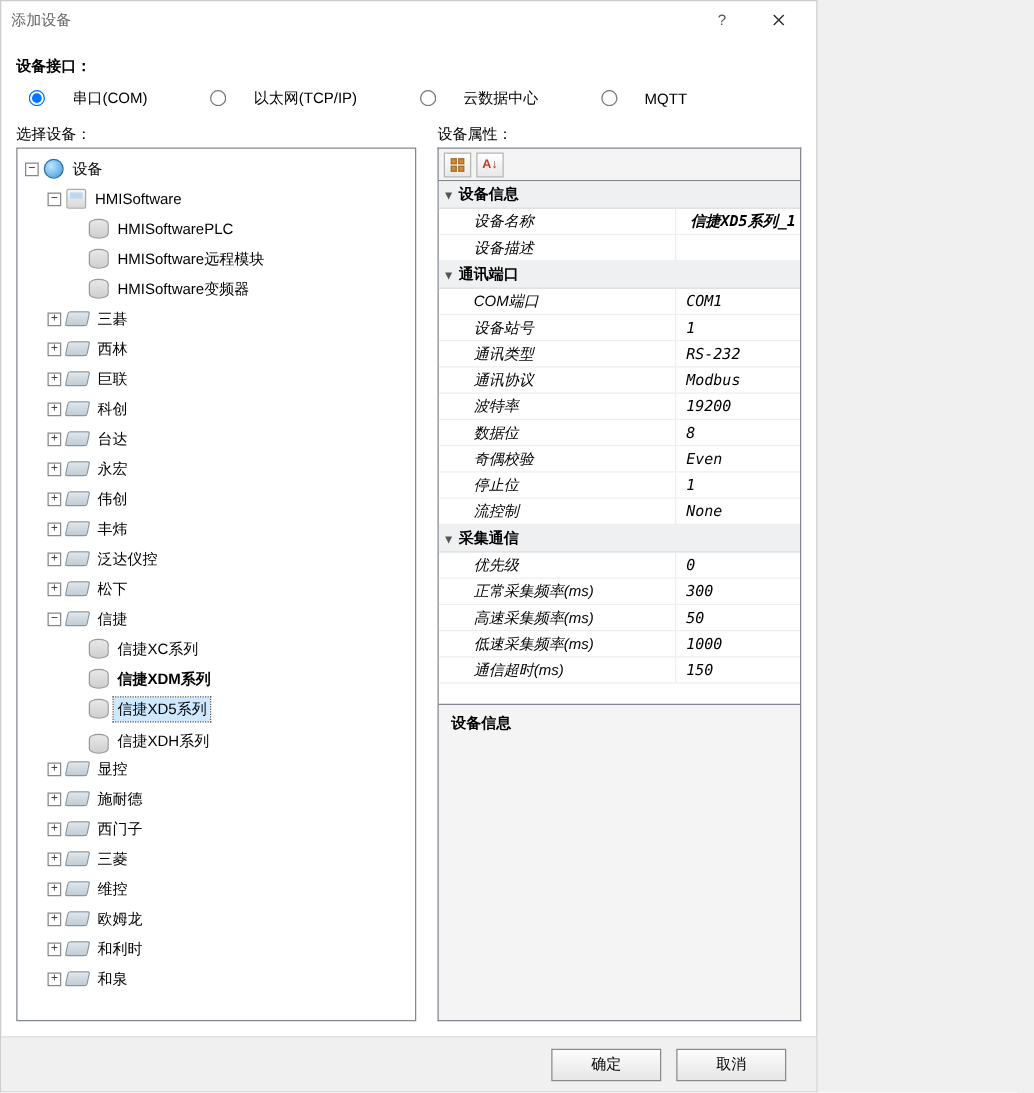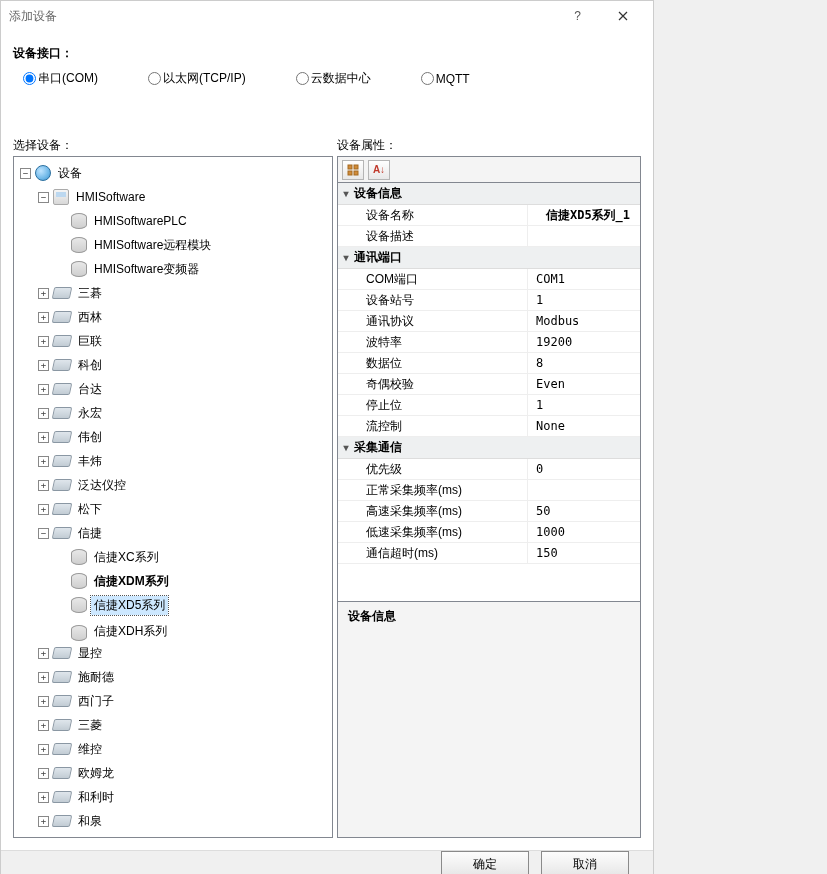--- a/index.html
+++ b/index.html
@@ -4,23 +4,23 @@
 <style>
 * { box-sizing: border-box; margin: 0; padding: 0; font-family: "Microsoft YaHei", "SimSun", Arial, sans-serif; font-size: 12px; }
 body { background: #f0f0f0; width: 827px; height: 874px; overflow: hidden; }
 .window { background: #fff; border: 1px solid #ccc; width: 654px; height: 874px; display: flex; flex-direction: column; }
 .titlebar { height: 30px; display: flex; align-items: center; padding: 0 8px; color: #666; }
 .titlebar-title { flex: 1; }
 .titlebar-btn { width: 45px; height: 30px; display: flex; align-items: center; justify-content: center; color: #555; cursor: pointer; }
 .body { flex: 1; display: flex; flex-direction: column; padding: 8px 12px 12px 12px; }
 .section-label { font-weight: bold; margin: 6px 0 8px 0; }
 .radio-row { display: flex; gap: 50px; padding-left: 10px; margin-bottom: 12px; }
-.radio-item { display: flex; align-items: center; gap: 2px; cursor: pointer; }
+.radio-item { display: flex; align-items: center; gap: 22px; cursor: pointer; }
 .radio-item input { margin: 0; }
-.split { flex: 1; display: flex; gap: 4px; min-height: 0; margin-top: 38px; }
+.split { flex: 1; display: flex; gap: 17px; min-height: 0; }
 .left-pane { width: 320px; display: flex; flex-direction: column; }
 .right-pane { flex: 1; display: flex; flex-direction: column; min-width: 0; }
 .pane-label { font-weight: normal; margin-bottom: 2px; color: #000; }
 .tree-box { flex: 1; border: 1px solid #828790; background: #fff; overflow-y: scroll; overflow-x: hidden; padding: 4px 2px; }
 .tree .row { display: flex; align-items: center; height: 24px; white-space: nowrap; cursor: pointer; }
 .tree .row.sel .lbl { background: #cde8ff; outline: 1px dotted #555; }
 .exp { width: 11px; height: 11px; border: 1px solid #888; background: #fff; display: inline-flex; align-items: center; justify-content: center; font-size: 9px; line-height: 1; margin-right: 4px; cursor: pointer; color: #444; font-family: monospace; }
 .exp.blank { border: none; background: none; }
 .ic { width: 16px; height: 16px; margin-right: 4px; display: inline-block; }
 .ic-world { background: radial-gradient(circle at 35% 35%, #bfe4ff 0%, #6fb8e8 60%, #3a8cc8 100%); border-radius: 50%; border: 1px solid #2a6fa0; }
@@ -29,21 +29,21 @@
 .ic-db { border-radius: 50%/25%; background: linear-gradient(#e8e8e8,#cfcfcf); border:1px solid #999; }
 .ic-fold { background: linear-gradient(#dfe6ec,#c2ccd4); border:1px solid #8a97a3; border-radius:2px; width:18px; height:12px; transform: skewX(-12deg); }
 .lbl { padding: 1px 3px; }
 
 .prop-outer { display:flex; flex-direction: column; flex:1; min-height:0; }
 .prop-tools { height: 26px; border: 1px solid #828790; border-bottom:none; background:#f4f4f4; display:flex; align-items:center; padding:0 4px; gap:4px; }
 .tbtn { width:22px; height:20px; border:1px solid #b5b5b5; background:linear-gradient(#fff,#e8e8e8); display:flex; align-items:center; justify-content:center; font-size:11px; cursor:pointer; }
 .prop-grid { border:1px solid #828790; background:#fff; overflow-y:scroll; height: 420px; }
 .pg-cat { background:#eef0f1; font-weight:bold; display:flex; align-items:center; height:22px; border-bottom:1px solid #ddd; }
 .pg-cat .chv { width:16px; text-align:center; cursor:pointer; font-size:10px; color:#555; }
-.pg-row { display:flex; height:21px; border-bottom:1px solid #eee; align-items:center; }
+.pg-row { display:flex; height:21px; border-bottom:1px solid #eee; align-items:center;font-style:italic; }
 .pg-row .k { width: 190px; padding-left: 28px; color:#000; border-right:1px solid #eee; height:100%; display:flex; align-items:center; }
 .pg-row .v { flex:1; padding-left:8px; font-family: "SimSun", monospace; }
 .pg-row .v.bold { font-weight:bold;text-align:center; }
 .desc-box { border:1px solid #828790; border-top:none; background:#f4f4f4; flex:1; padding:6px 10px; min-height:160px; }
 .desc-box .dt { font-weight:bold; margin-bottom:4px; }
 .footer { height:44px; display:flex; align-items:center; justify-content:flex-end; gap:12px; padding-right:24px; border-top:1px solid #ddd; background:#f0f0f0; }
 .btn { width:88px; height:26px; border:1px solid #8a8a8a; background:linear-gradient(#fdfdfd,#e6e6e6); cursor:pointer; }
 
 ::-webkit-scrollbar { width:17px; }
 ::-webkit-scrollbar-track { background:#f0f0f0; }
@@ -269,20 +269,24 @@
               </div>
               <div class="pg-row">
                 <div class="k">COM端口</div>
                 <div class="v">COM1</div>
               </div>
               <div class="pg-row">
                 <div class="k">设备站号</div>
                 <div class="v">1</div>
               </div>
               <div class="pg-row">
+                <div class="k">通讯类型</div>
+                <div class="v">RS-232</div>
+              </div>
+              <div class="pg-row">
                 <div class="k">通讯协议</div>
                 <div class="v">Modbus</div>
               </div>
               <div class="pg-row">
                 <div class="k">波特率</div>
                 <div class="v">19200</div>
               </div>
               <div class="pg-row">
                 <div class="k">数据位</div>
                 <div class="v">8</div>
@@ -302,20 +306,21 @@
               <div class="pg-cat">
                 <span class="chv">▾</span>
                 <span>采集通信</span>
               </div>
               <div class="pg-row">
                 <div class="k">优先级</div>
                 <div class="v">0</div>
               </div>
               <div class="pg-row">
                 <div class="k">正常采集频率(ms)</div>
+                <div class="v">300</div>
               </div>
               <div class="pg-row">
                 <div class="k">高速采集频率(ms)</div>
                 <div class="v">50</div>
               </div>
               <div class="pg-row">
                 <div class="k">低速采集频率(ms)</div>
                 <div class="v">1000</div>
               </div>
               <div class="pg-row">

